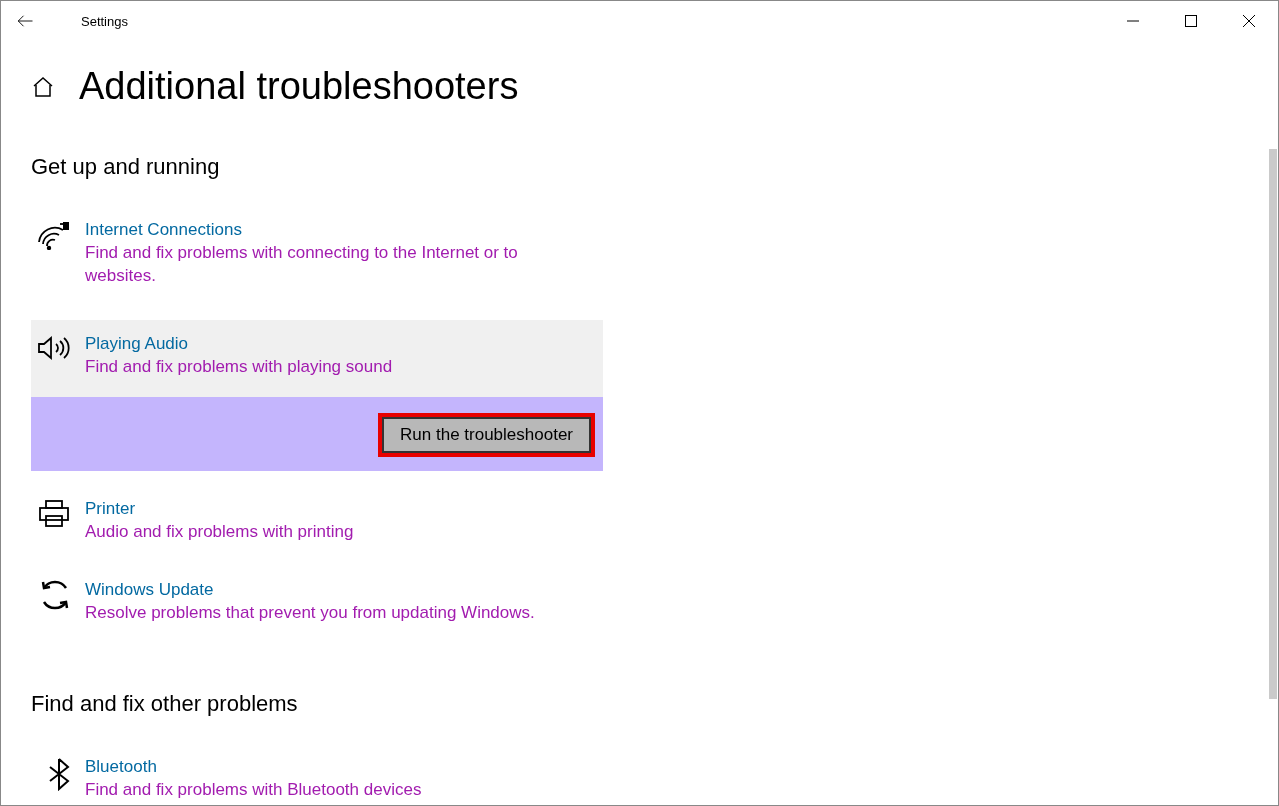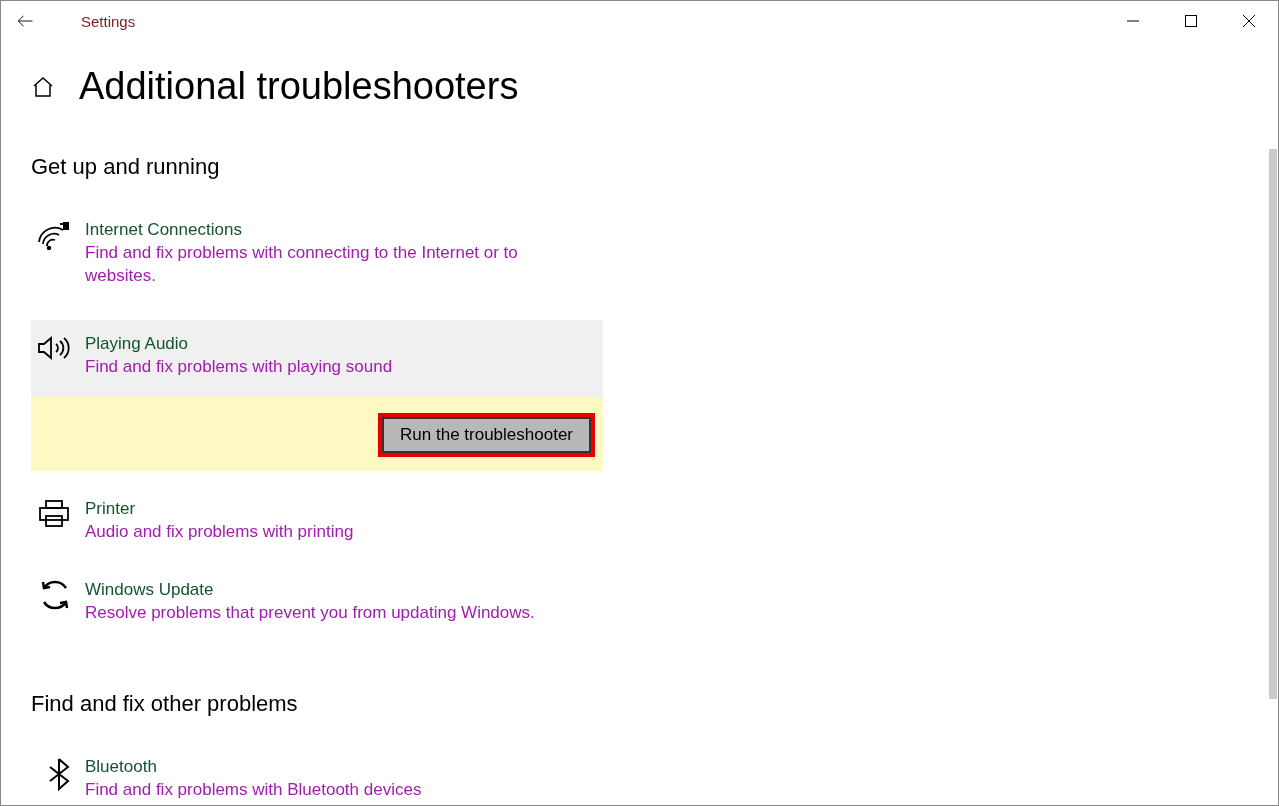--- a/index.html
+++ b/index.html
@@ -29,22 +29,22 @@
     }
     .back-btn {
       width: 48px;
       height: 40px;
       display: flex;
       align-items: center;
       justify-content: center;
       cursor: pointer;
     }
     .app-title {
-      font-size: 15px;
-      color: #7f1d1d;
+      font-size: 13px;
+      color: #000000;
       margin-left: 32px;
     }
     .window-controls {
       display: flex;
       height: 100%;
     }
     .win-control {
       width: 58px;
       height: 40px;
       display: flex;
@@ -101,31 +101,31 @@
       padding-right: 14px;
       margin-top: 0px;
       flex-shrink: 0;
     }
     .item-text {
       flex: 1;
       padding-right: 12px;
     }
     .item-title {
       font-size: 17px;
-      color: #14532d;
+      color: #0369a1;
       margin-bottom: 2px;
     }
     .item-desc {
       font-size: 17px;
       color: #a21caf;
       line-height: 1.35;
     }
     .run-btn-wrap {
       width: 572px;
-      background: #fef9c3;
+      background: #c4b5fd;
       padding-bottom: 18px;
       padding-top: 20px;
       display: flex;
       justify-content: flex-end;
       padding-right: 12px;
       margin-bottom: 24px;
     }
     .run-btn {
       background: #b8b8b8;
       border: 2px solid #333;

